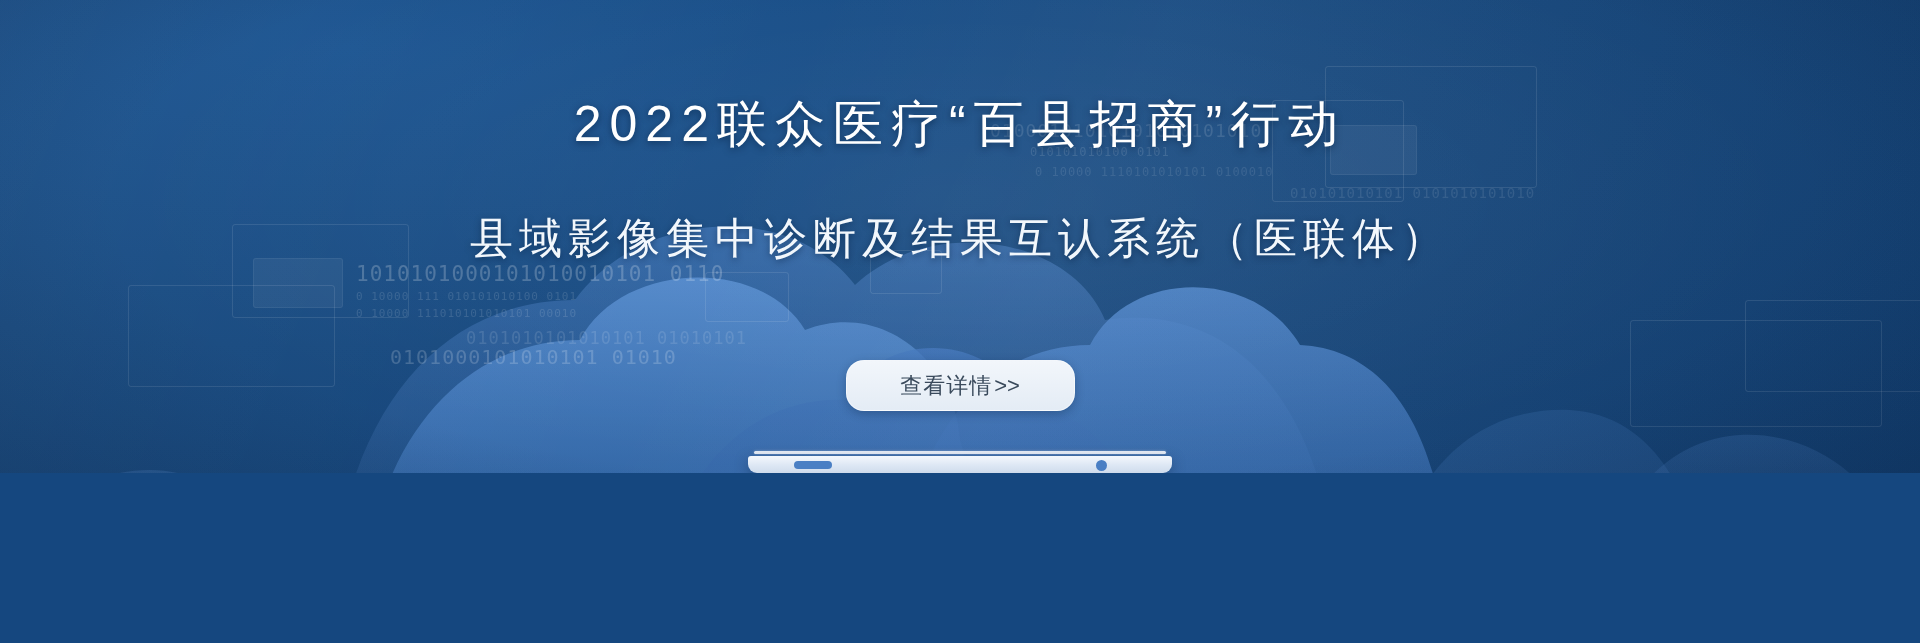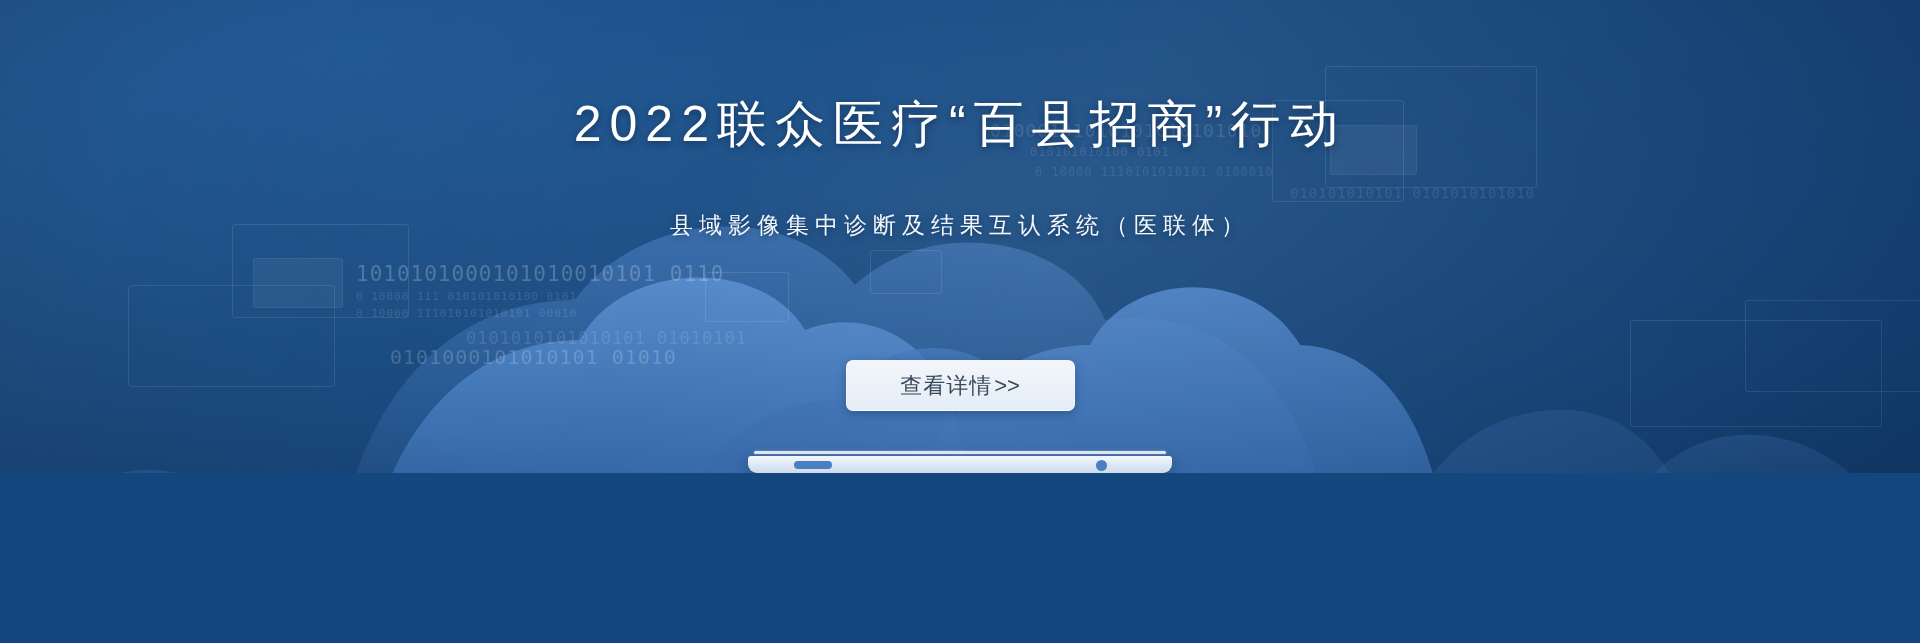--- a/index.html
+++ b/index.html
@@ -62,30 +62,30 @@
   
   .content{position:absolute;left:0;top:0;width:1920px;height:643px;}
   .title{
     position:absolute;top:96px;left:0;width:1920px;text-align:center;
     color:#ffffff;font-size:50px;font-weight:400;letter-spacing:8px;
     text-shadow:0 2px 7px rgba(4,25,55,.55);
     line-height:1.15;white-space:nowrap;
   }
   .subtitle{
     position:absolute;top:210px;left:0;width:1920px;text-align:center;
-    color:#f2f7fc;font-size:23px;font-weight:400;letter-spacing:6px;
+    color:#f2f7fc;font-size:43px;font-weight:400;letter-spacing:6px;
     text-shadow:0 2px 6px rgba(4,25,55,.5);
     white-space:nowrap;
   }
   
   .cta-wrap{position:absolute;top:360px;left:0;width:1920px;text-align:center;}
   .cta{
     display:inline-block;box-sizing:border-box;
     width:229px;height:51px;line-height:49px;
-    border-radius:7px;border:1px solid rgba(255,255,255,.55);
+    border-radius:18px;border:1px solid rgba(255,255,255,.55);
     background:linear-gradient(180deg,#f2f6fb 0%,#e4ecf5 100%);
     color:#3a4a5c;font-size:22px;letter-spacing:1px;
     box-shadow:0 3px 10px rgba(5,25,55,.28);
     cursor:pointer;text-align:center;
   }
   .cta .arrows{letter-spacing:0;margin-left:2px;}
   
   .device{position:absolute;left:748px;top:451px;width:424px;height:30px;}
   .device .lid-line{
     position:absolute;left:6px;top:0;width:412px;height:3px;

